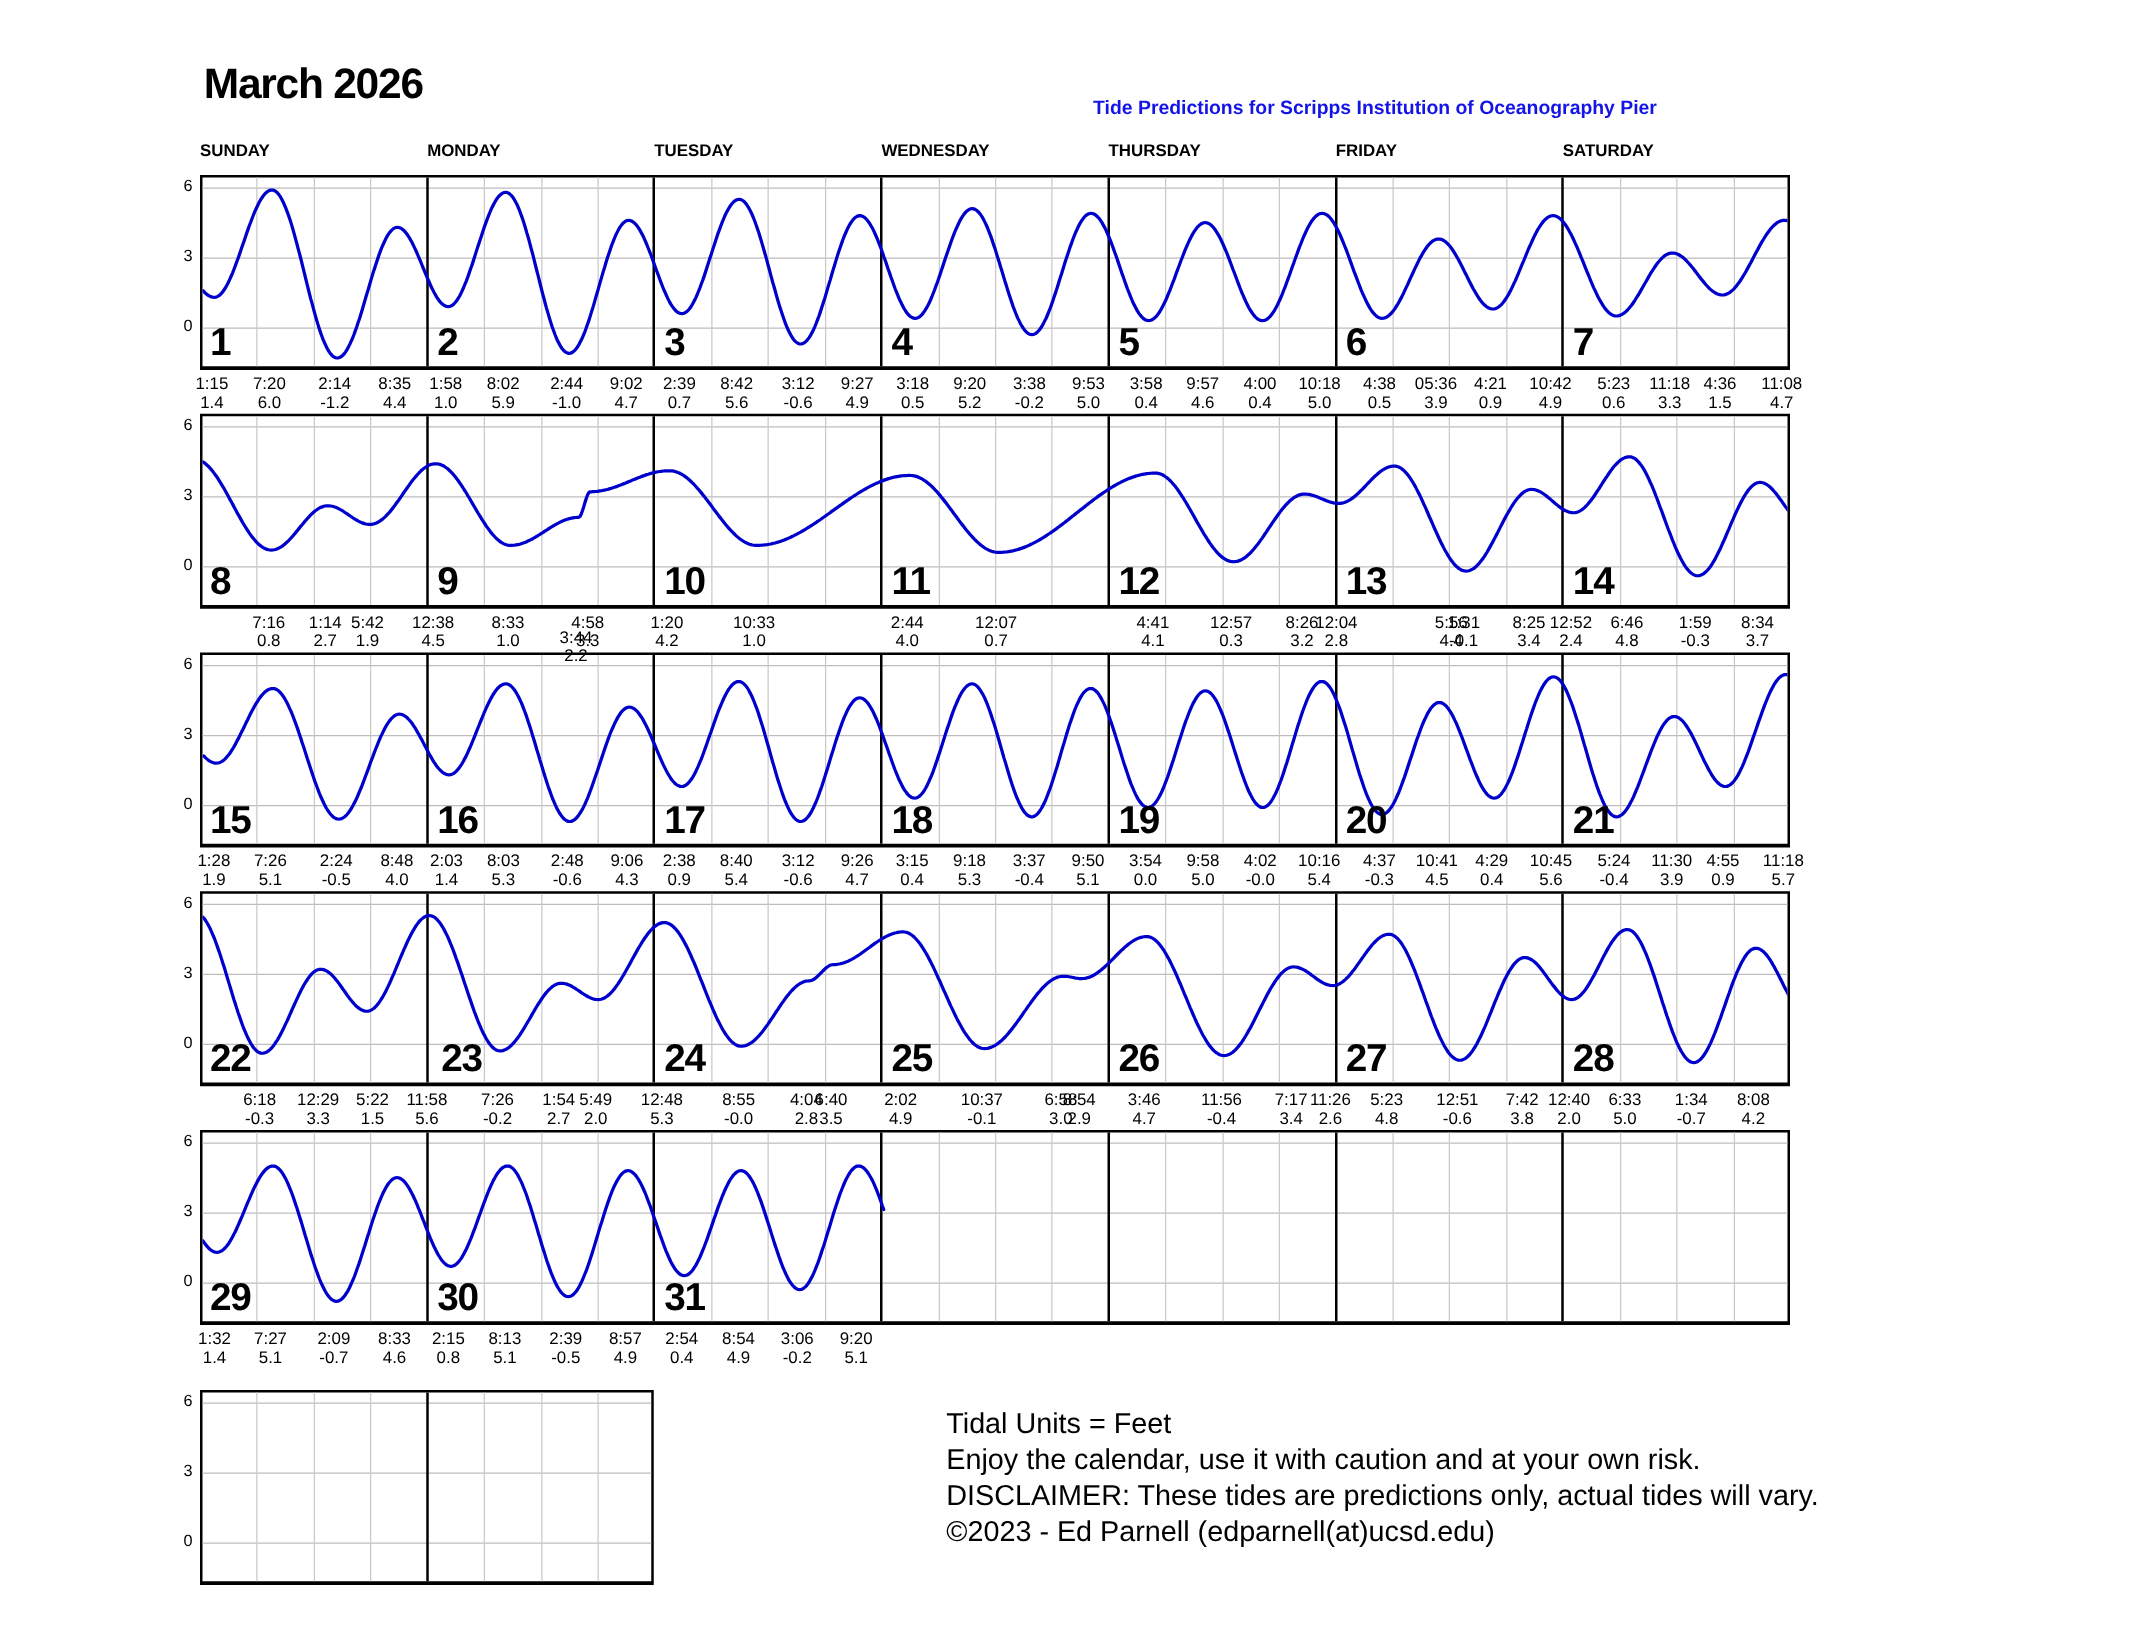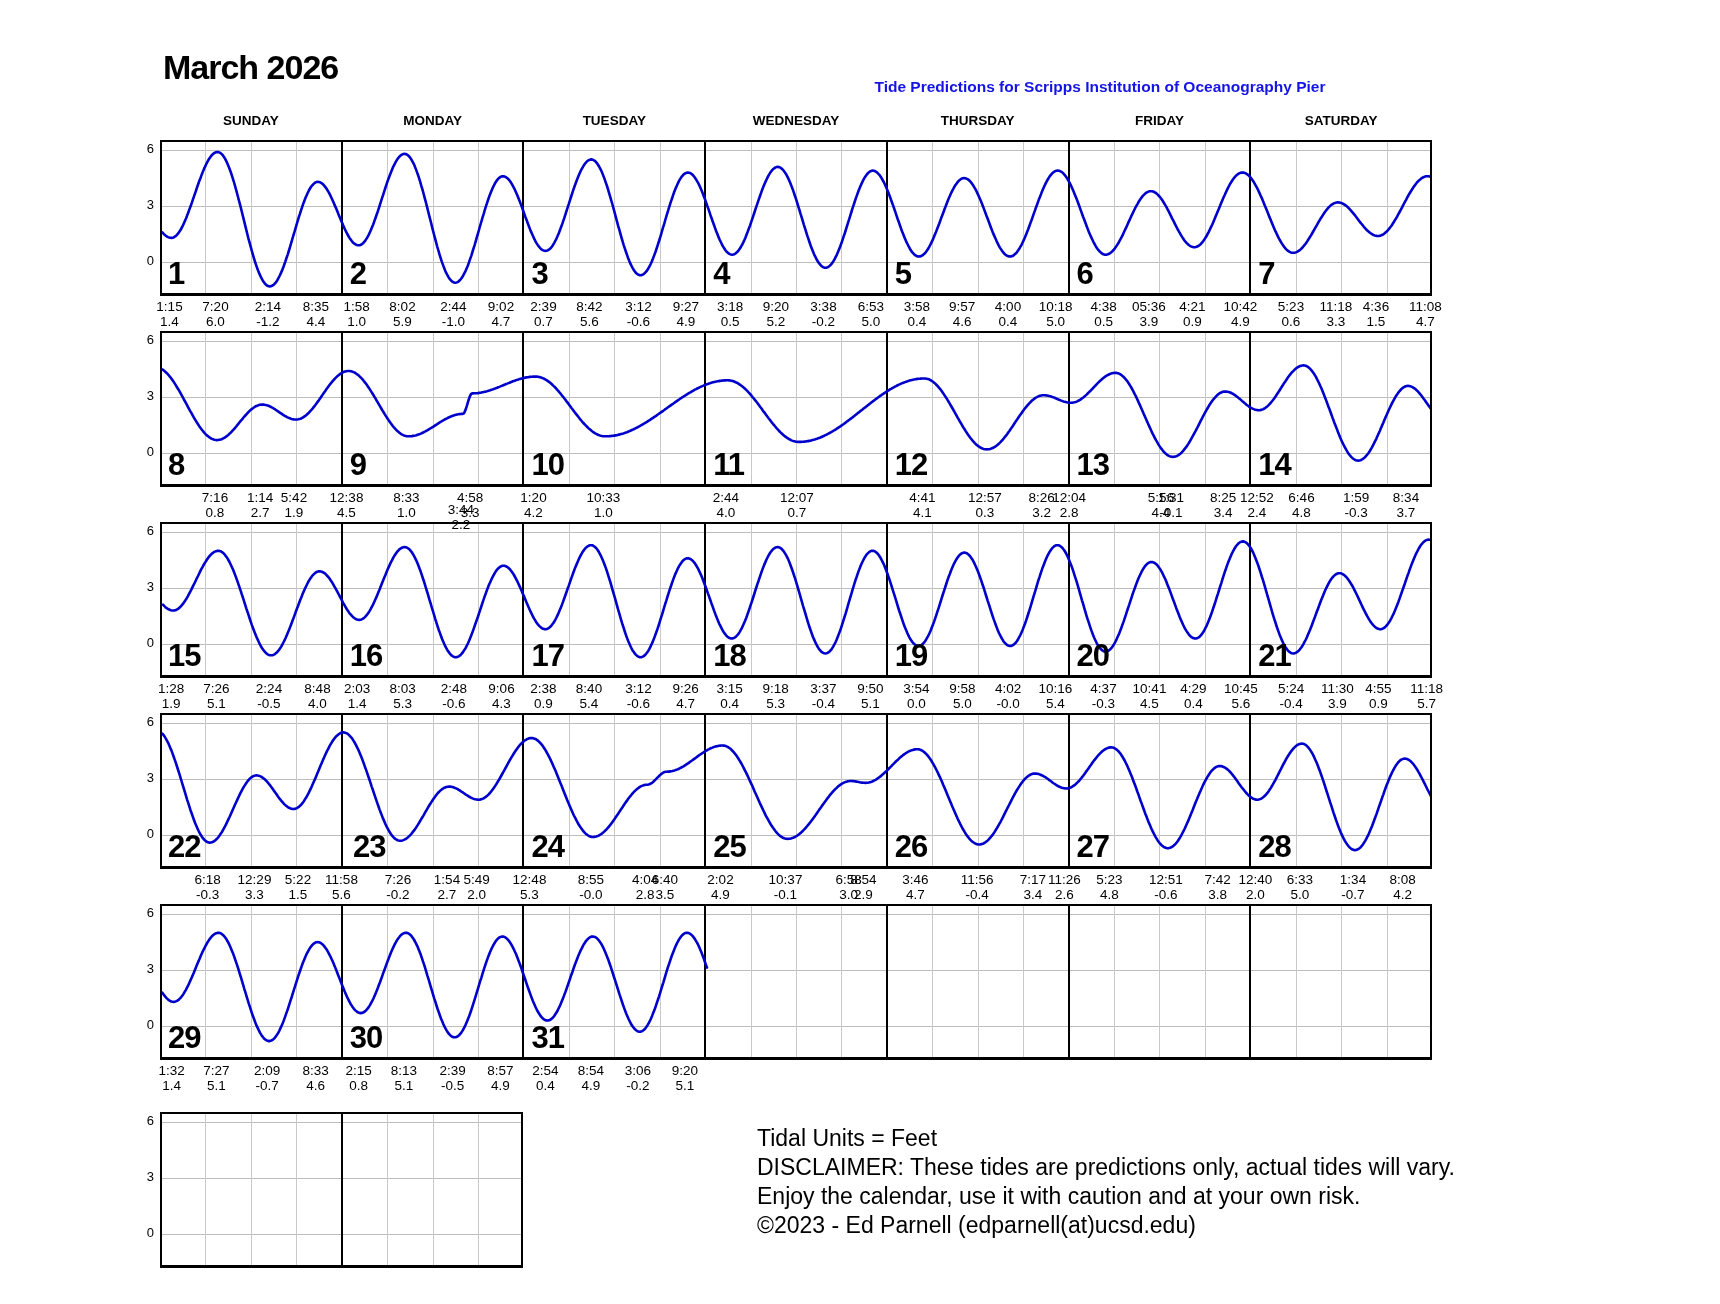--- a/index.html
+++ b/index.html
@@ -9,21 +9,21 @@
   }
   .title{
     position:absolute;left:163px;top:48px;font-size:34px;font-weight:bold;
     letter-spacing:-1px;color:#000;
   }
   .subtitle{
     position:absolute;left:840px;top:78px;width:520px;text-align:center;
     font-size:15.5px;font-weight:bold;color:#1414e8;
   }
   .day-header{
-    position:absolute;top:113px;height:16px;text-align:center;
+    position:absolute;top:113px;height:16px;text-align:left;
     font-size:13.5px;font-weight:bold;color:#000;
   }
   .rowbox{
     position:absolute;background:#fff;box-sizing:border-box;
     border:2px solid #000;border-bottom:3px solid #000;
   }
   .hgrid{position:absolute;left:0;width:100%;height:1px;background:#bdbdbd;}
   .vgrid{position:absolute;top:0;height:100%;width:1px;background:#c9c9c9;}
   .vcol{position:absolute;top:0;height:100%;width:2px;background:#000;}
   .curve-svg{position:absolute;left:0;top:0;z-index:3;}
@@ -159,21 +159,21 @@
       </div>
       <div class="tide-event" style="left: 615.8px;">
         <div>9:20</div>
         <div>5.2</div>
       </div>
       <div class="tide-event" style="left: 663.5px;">
         <div>3:38</div>
         <div>-0.2</div>
       </div>
       <div class="tide-event" style="left: 710.8px;">
-        <div>6:53</div>
+        <div>9:53</div>
         <div>5.0</div>
       </div>
       <div class="tide-event" style="left: 756.9px;">
         <div>3:58</div>
         <div>0.4</div>
       </div>
       <div class="tide-event" style="left: 802.2px;">
         <div>9:57</div>
         <div>4.6</div>
       </div>
@@ -766,16 +766,16 @@
       <div class="vgrid" style="left: 316px;"></div>
       <div class="vcol" style="left: 178.714px;"></div>
     </div>
     <div class="ytick" style="left: 130px; top: 1113.98px;">6</div>
     <div class="ytick" style="left: 130px; top: 1169.99px;">3</div>
     <div class="ytick" style="left: 130px; top: 1226px;">0</div>
   </div>
 
 <div class="footer">
   <div>Tidal Units = Feet</div>
+  <div>Enjoy the calendar, use it with caution and at your own risk.</div>
   <div>DISCLAIMER: These tides are predictions only, actual tides will vary.</div>
-  <div>Enjoy the calendar, use it with caution and at your own risk.</div>
   <div>©2023 - Ed Parnell (edparnell(at)ucsd.edu)</div>
 </div>
 
 </body></html>

